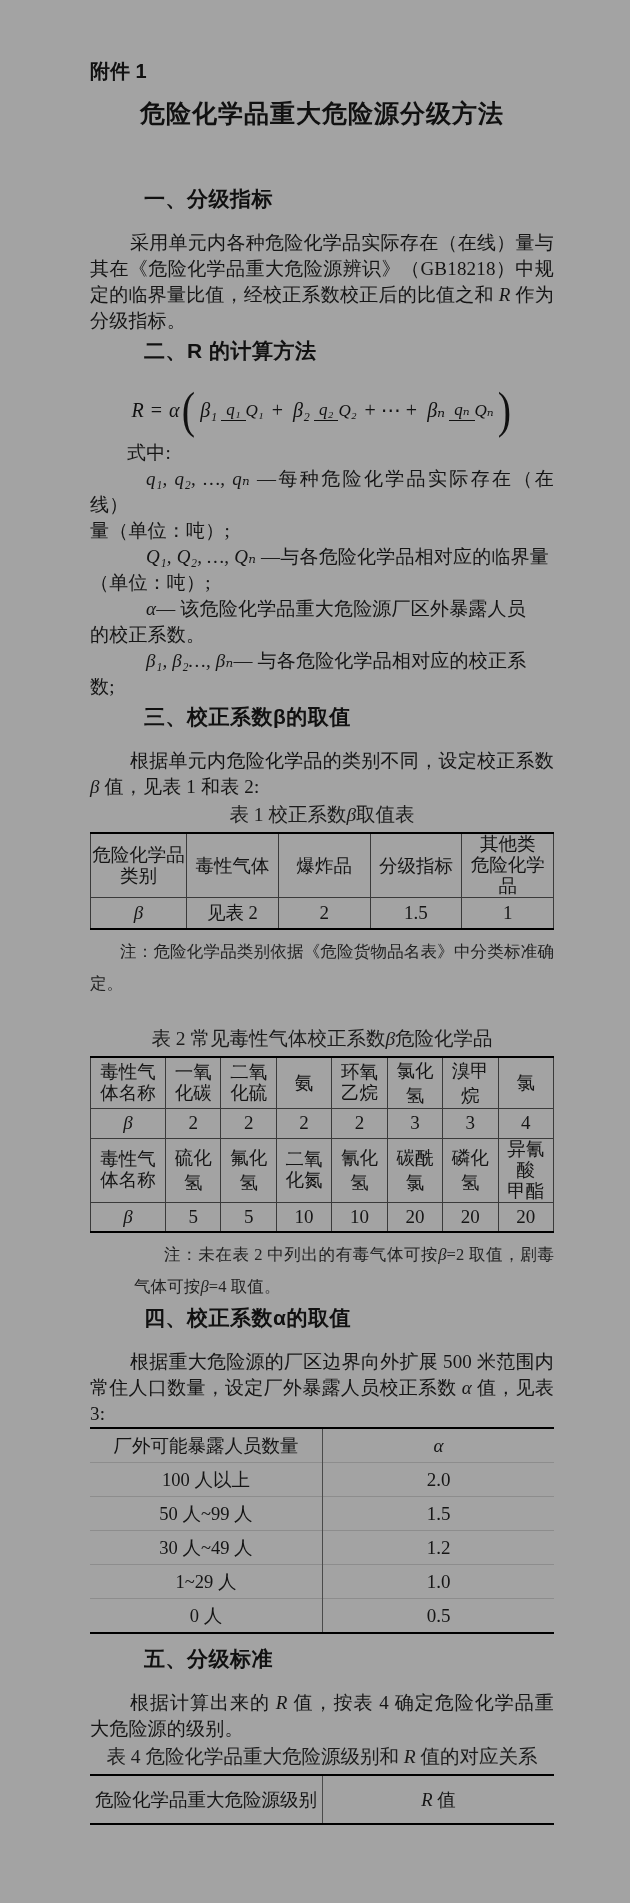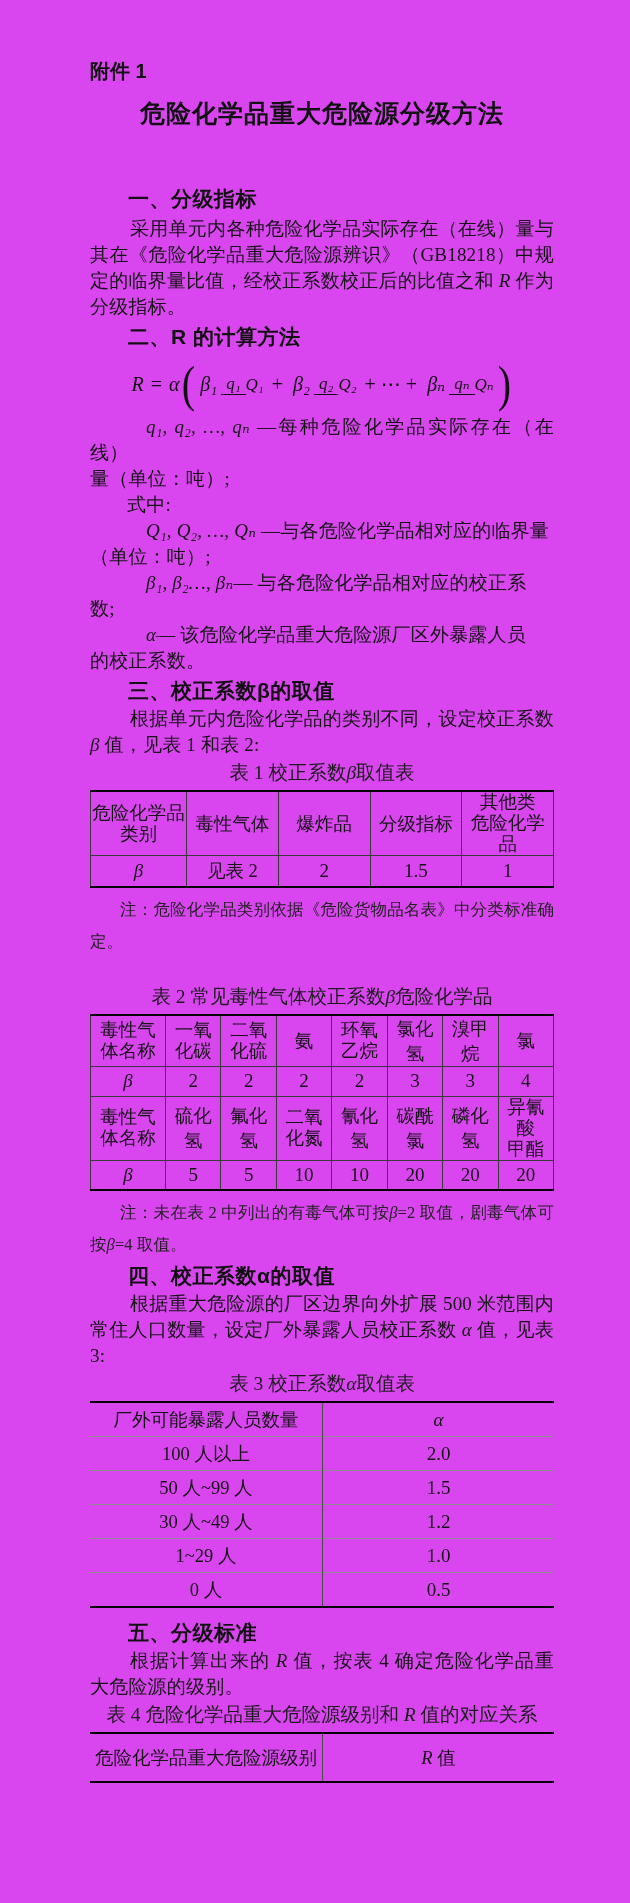--- a/index.html
+++ b/index.html
@@ -1,39 +1,39 @@
 <!DOCTYPE html>
 <html><head>
 <meta charset="utf-8">
 <style>
   html,body { margin:0; padding:0; background:#e8e8e8; }
   .page {
     position:relative;
     width:630px; height:1903px;
     margin:0 auto;
-    background:#d946ef;
+    background:#a3a3a3;
     color:#1a1a1a;
     font-family:"Liberation Serif","DejaVu Serif",serif;
     overflow:hidden;
   }
   .content { position:absolute; left:90px; top:0; width:464px; }
 
   .attach {
     margin-top:58px;
     font-family:"Liberation Sans","DejaVu Sans",sans-serif;
     font-weight:bold; font-size:20px; line-height:26px; color:#111;
   }
   .doc-title {
     margin:14px 0 0 0; text-align:center;
     font-family:"Liberation Sans","DejaVu Sans",sans-serif;
     font-weight:bold; font-size:25px; line-height:30px; color:#111;
     letter-spacing:1px;
   }
   h2 {
-    margin:0; text-indent:38px;
+    margin:16px; text-indent:38px;
     font-family:"Liberation Sans","DejaVu Sans",sans-serif;
     font-weight:bold; font-size:21px; line-height:30px; color:#111;
     letter-spacing:0.5px;
   }
   .h-s1 { margin-top:56px; }
   .h-s2 { margin-top:2px; }
   .h-s3 { margin-top:2px; }
   .h-s4 { margin-top:0; }
   .h-s5 { margin-top:10px; }
 
@@ -90,21 +90,21 @@
   .open-table tr:first-child td { border-top:none; }
   .open-table td:first-child { border-right:1px solid #4a4a4a; width:50%; }
   .t4 .row-h { height:49px; }
 
   .note {
     margin:6px 0 0 0; font-size:16.5px; line-height:32px;
     color:#222; text-align:justify; letter-spacing:0.1px;
   }
   .note-1 { text-indent:30px; }
   .note-2 { text-indent:30px; }
-  .gap-note { margin-top:6px; }
+  .gap-note { margin-top:6px;margin-left:44px; }
 </style>
 </head>
 <body>
 
 <div class="page">
   <div class="content">
 
     <div class="attach">附件 1</div>
     <div class="doc-title">危险化学品重大危险源分级方法</div>
 
@@ -131,30 +131,30 @@
         </span>
       <span class="fplus">+ ⋯ +</span>
       <span class="fi beta-coef">βₙ</span>
       <span class="frac">
           <span class="num fi">qₙ</span>
           <span class="den fi">Qₙ</span>
         </span>
       <span class="paren">)</span>
     </div>
 
+    <p class="body where">式中:</p>
+
     <p class="body def"><span class="sym">q₁, q₂, …, qₙ</span><span> —每种危险化学品实际存在（在线）
 量（单位：吨）;</span></p>
-
-    <p class="body where">式中:</p>
     <p class="body def"><span class="sym">Q₁, Q₂, …, Qₙ</span><span> —与各危险化学品相对应的临界量
 （单位：吨）;</span></p>
+    <p class="body def"><span class="sym">α</span><span>— 该危险化学品重大危险源厂区外暴露人员
+的校正系数。</span></p>
     <p class="body def"><span class="sym">β₁, β₂…, βₙ</span><span>— 与各危险化学品相对应的校正系
 数;</span></p>
-    <p class="body def"><span class="sym">α</span><span>— 该危险化学品重大危险源厂区外暴露人员
-的校正系数。</span></p>
 
     <h2 class="h-s3">三、校正系数β的取值</h2>
     <p class="body indent2"><span>根据单元内危险化学品的类别不同，设定校正系数 </span><span class="sym">β</span><span> 值，见表 1 和表 2:</span></p>
 
     <div class="caption"><span>表 1 校正系数</span><span class="sym">β</span><span>取值表</span></div>
     <table class="grid-table t1">
       <tbody>
           <tr class="row-h">
         <td class="pre">危险化学品
 类别</td>
@@ -225,21 +225,20 @@
         <td class="num-cell">20</td>
         <td class="num-cell">20</td>
       </tr>
     </tbody>
       </table>
     <p class="note note-2 gap-note"><span>注：未在表 2 中列出的有毒气体可按</span><span class="sym">β</span><span>=2 取值，剧毒气体可按</span><span class="sym">β</span><span>=4 取值。</span></p>
 
     <h2 class="h-s4">四、校正系数α的取值</h2>
     <p class="body indent2"><span>根据重大危险源的厂区边界向外扩展 500 米范围内常住人口数量，设定厂外暴露人员校正系数 </span><span class="sym">α</span><span> 值，见表 3:</span></p>
 
-    <div class="caption"><span>表 3 校正系数</span><span class="sym">α</span><span>取值表</span></div>
     <table class="open-table t3">
       <tbody>
           <tr>
         <td>厂外可能暴露人员数量</td>
         <td class="beta-cell">α</td>
       </tr>
       <tr>
         <td>100 人以上</td>
         <td class="num-cell">2.0</td>
       </tr>

